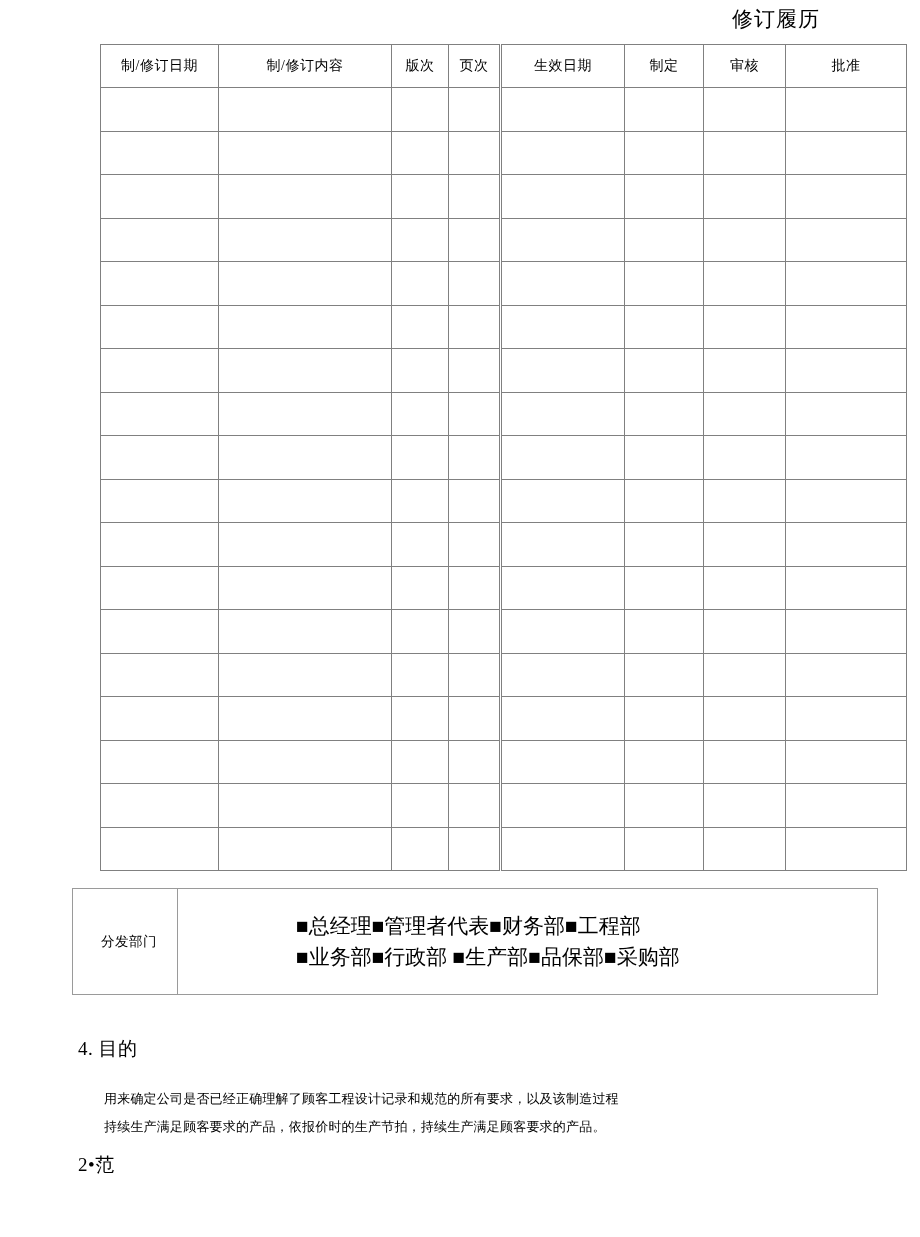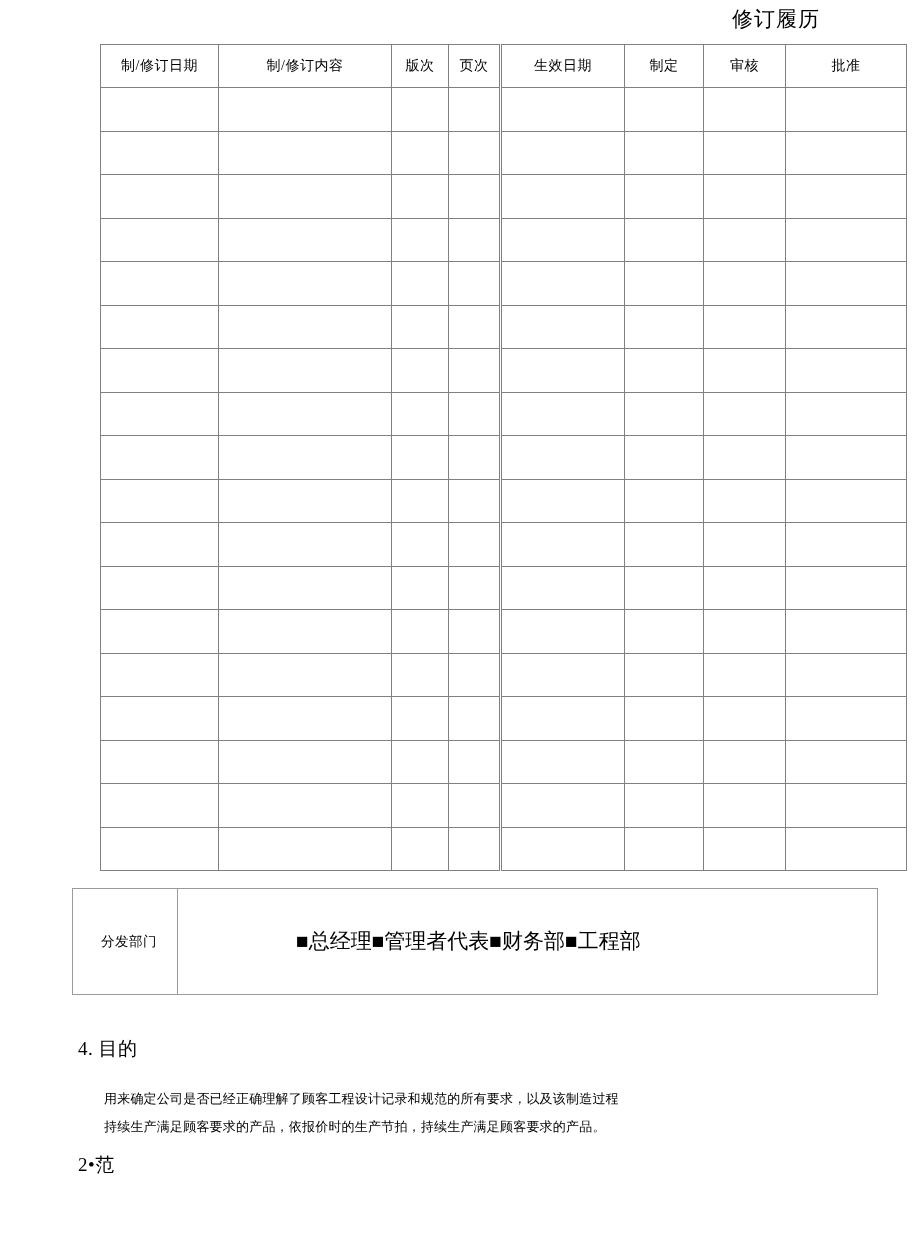--- a/index.html
+++ b/index.html
@@ -334,20 +334,21 @@
         <td></td>
         <td></td>
       </tr>
     </tbody>
 </table>
 
 <div id="distribution-box">
   <div id="distribution-label-cell">分发部门</div>
   <div id="distribution-list-cell">
     <div class="dist-line">■总经理■管理者代表■财务部■工程部</div>
+    <div class="dist-line">■业务部■行政部 ■生产部■品保部■采购部</div>
   </div>
 </div>
 
 <div id="section-1-heading" class="section-heading">4. 目的</div>
 
 <div id="purpose-line-1" class="body-line">用来确定公司是否已经正确理解了顾客工程设计记录和规范的所有要求，以及该制造过程</div>
 
 <div id="purpose-line-2" class="body-line">持续生产满足顾客要求的产品，依报价时的生产节拍，持续生产满足顾客要求的产品。</div>
 
 <div id="section-2-heading" class="section-heading">2•范</div>

